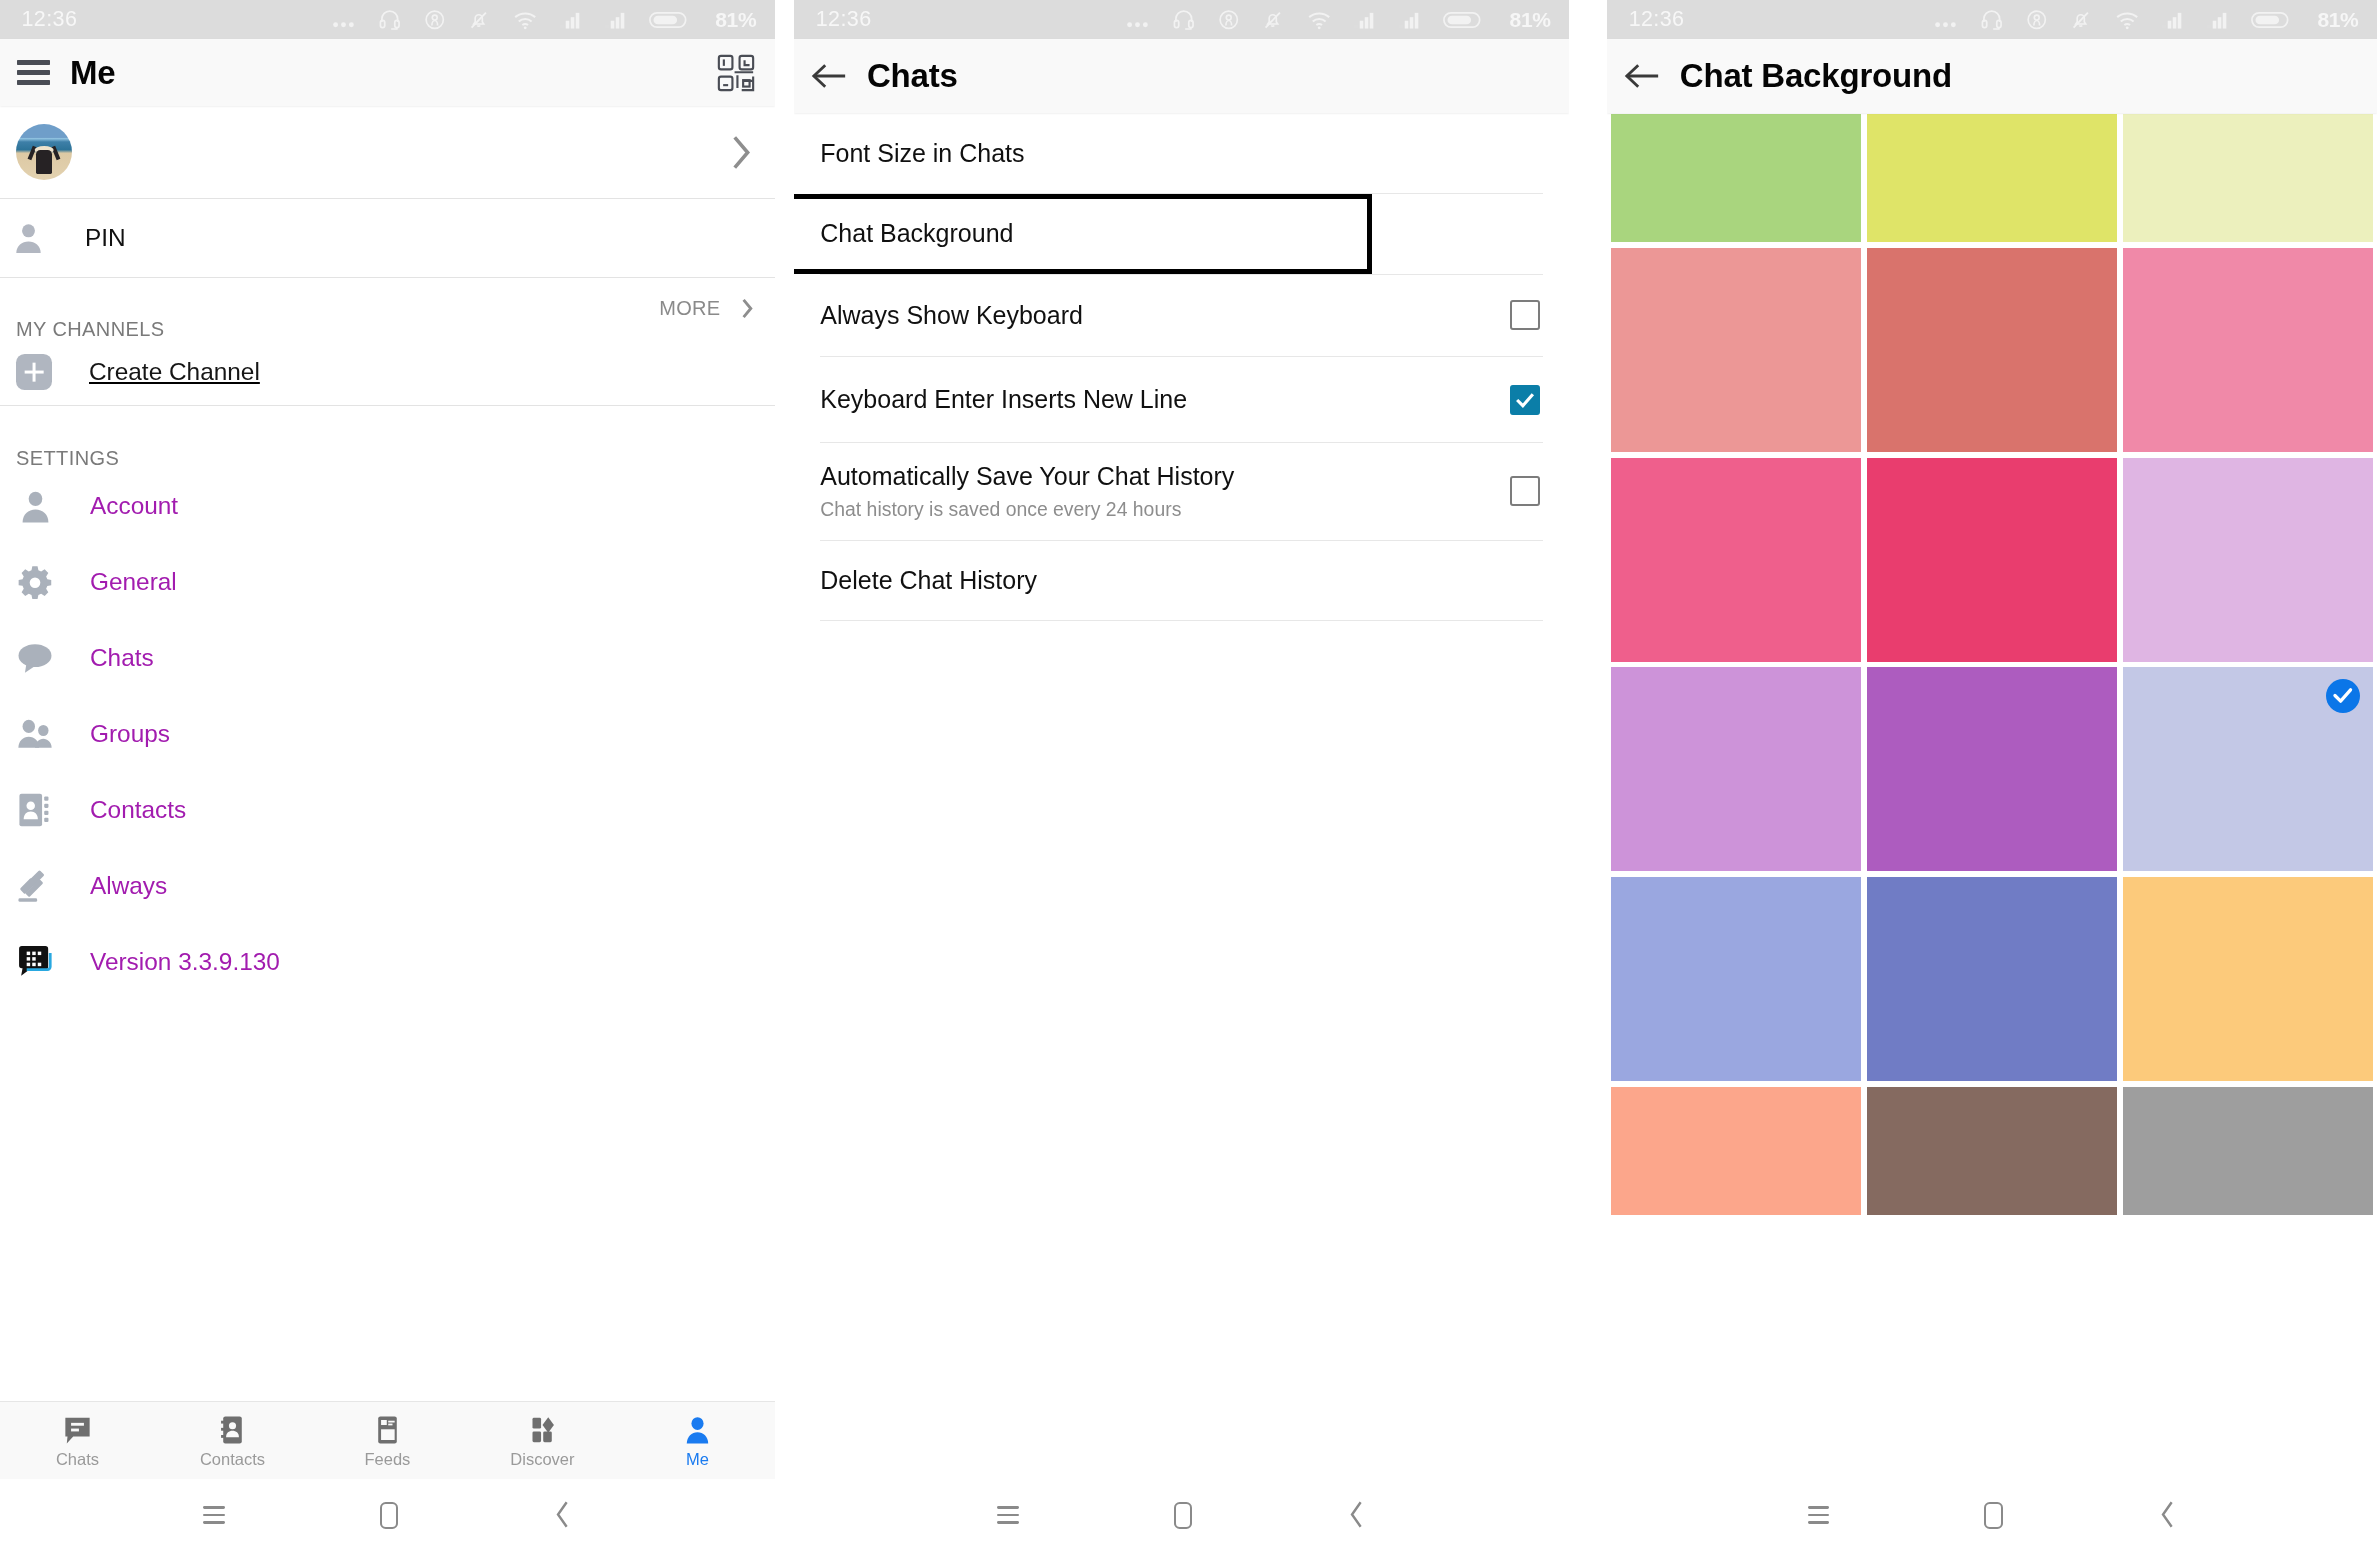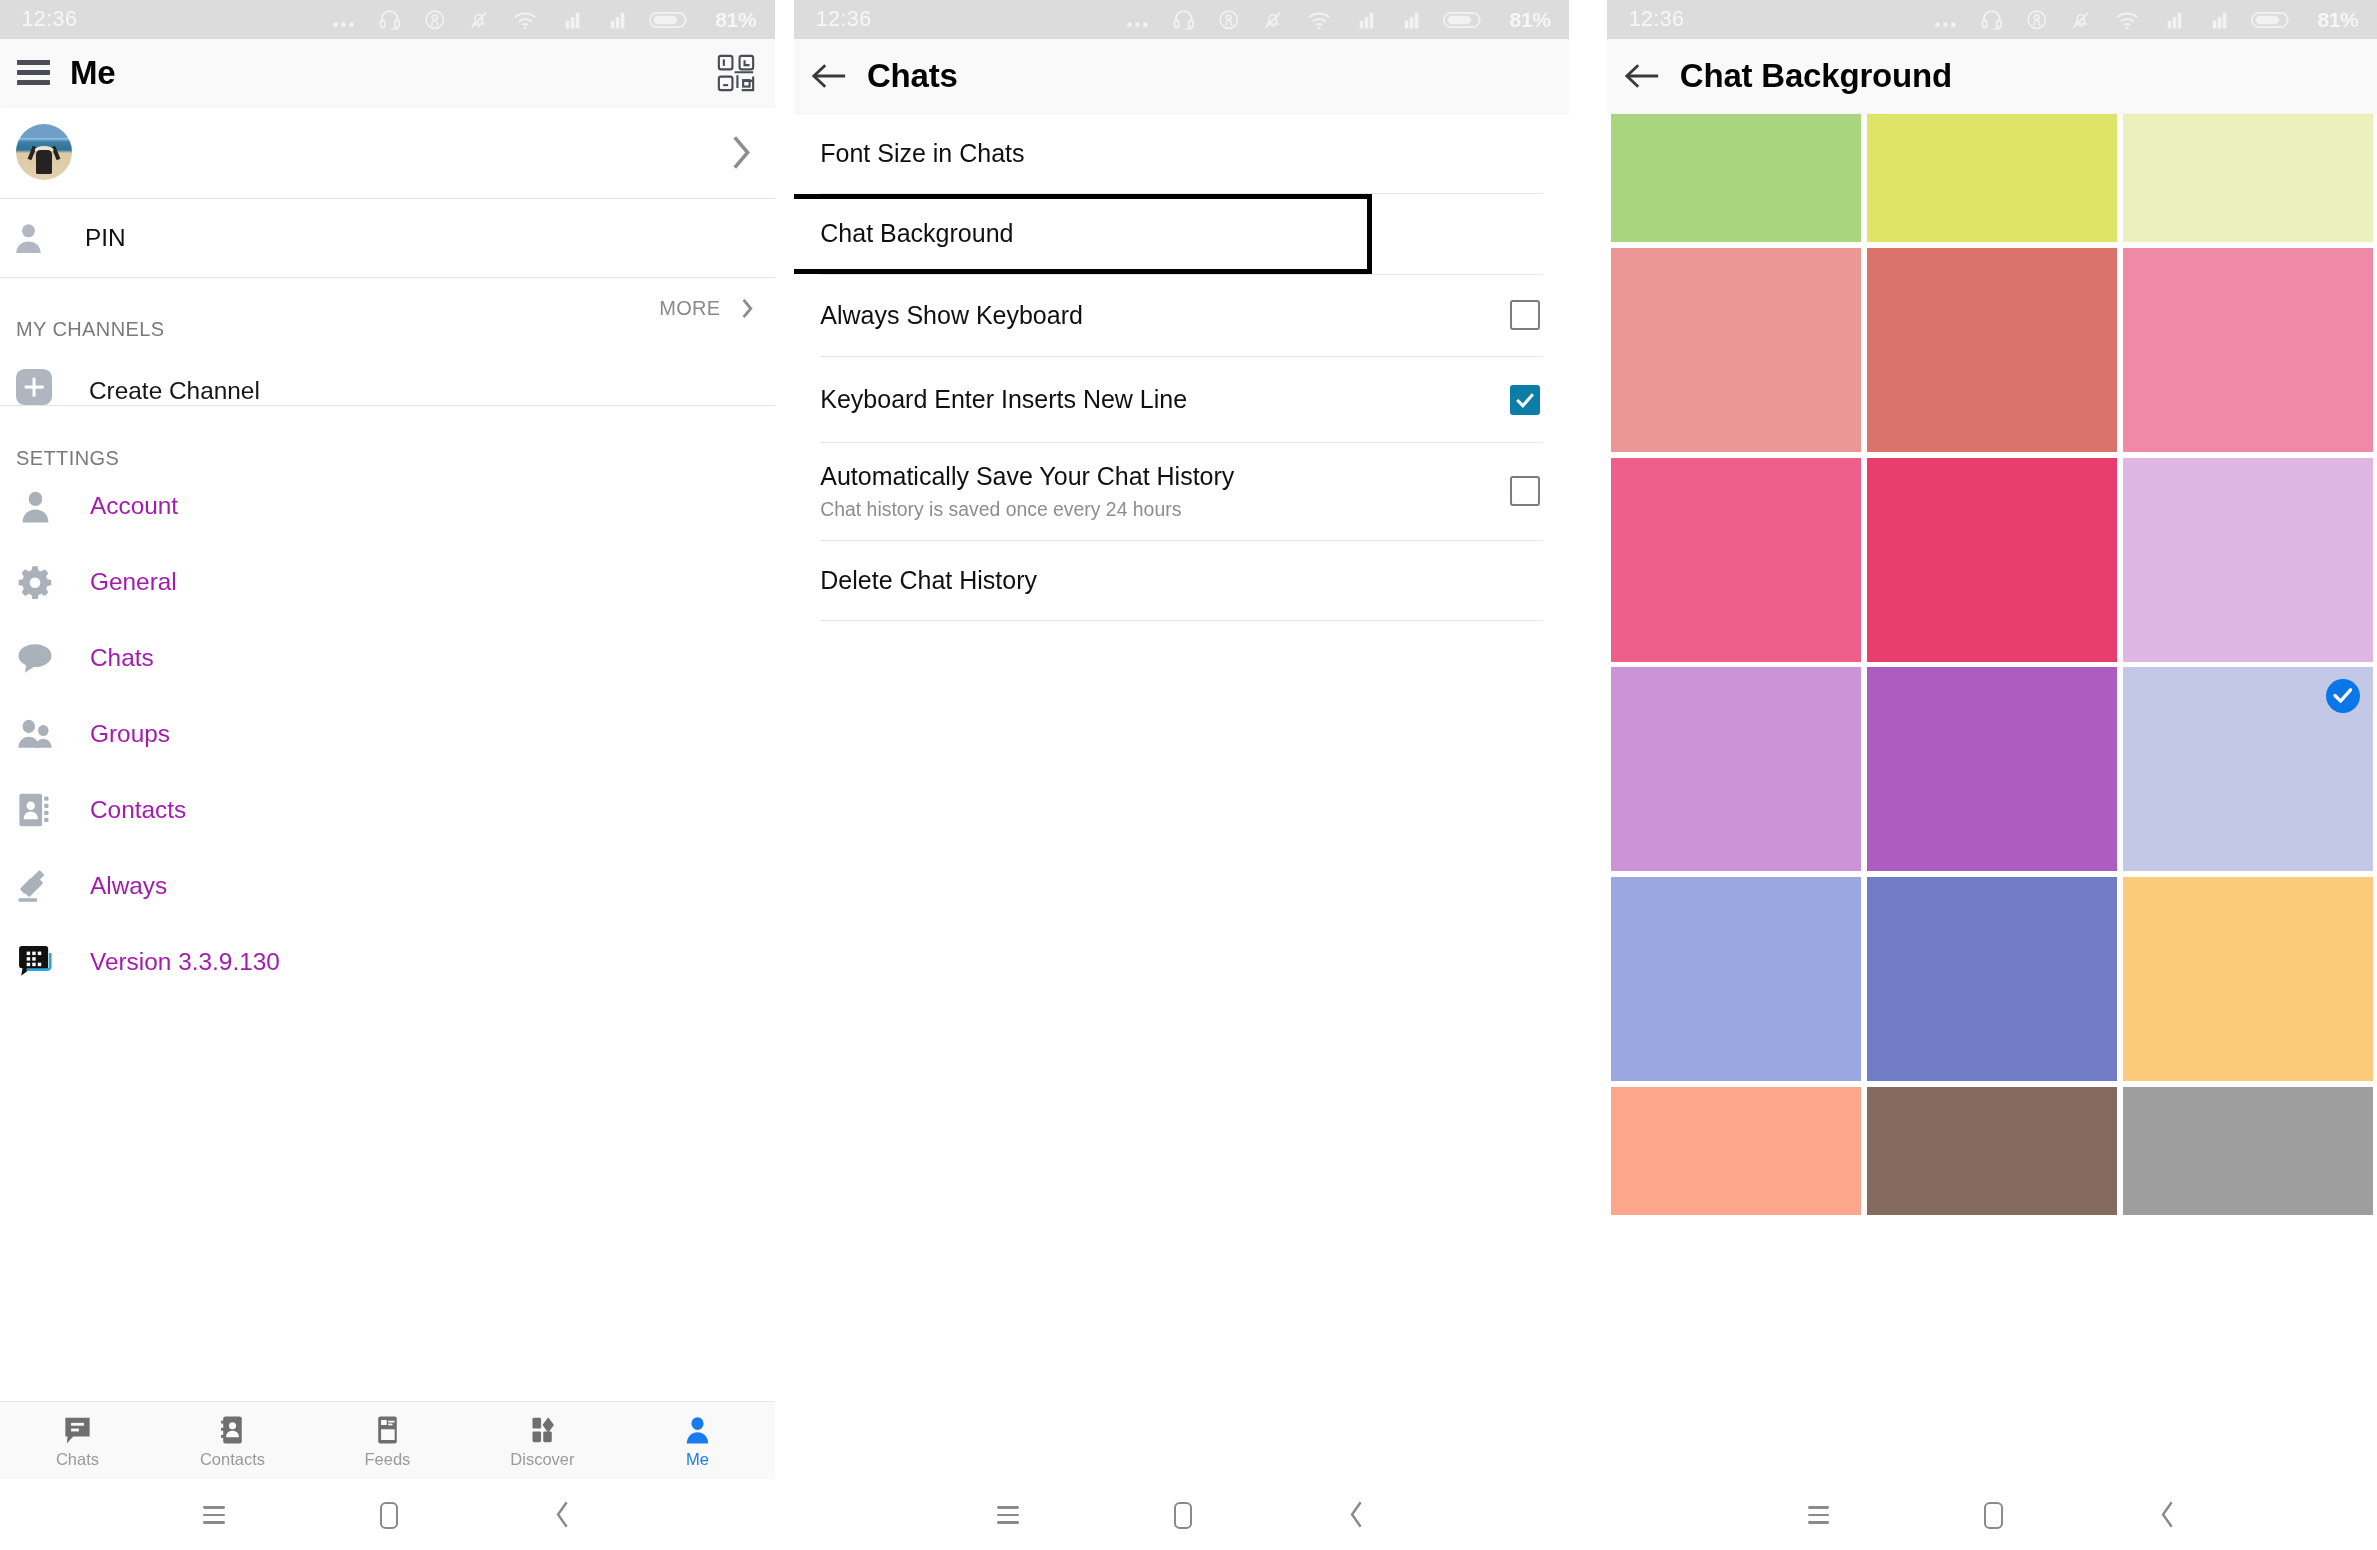--- a/index.html
+++ b/index.html
@@ -148,21 +148,21 @@
   }
   .section-title {
     font-size: 20px; color:#7a7a7a; letter-spacing: 0.4px; margin-top: 43px;
   }
   .section-more {
     margin-left:auto; display:flex; align-items:center; gap: 20px;
     font-size: 20px; color:#8a8a8a; letter-spacing:0.3px;
   }
 
   
-  .create-row { height: 66px; display:flex; align-items:flex-end; padding-left: 16px; }
+  .create-row { height: 66px; display:flex; align-items:center; padding-left: 16px; text-decoration: underline; }
   .create-icon {
     width: 36px; height: 36px; border-radius: 8.6px;
     background: #b0b6c0; position: relative; flex:0 0 auto;
   }
   .create-icon:before, .create-icon:after {
     content:""; position:absolute; background:#fff;
     left:50%; top:50%; transform: translate(-50%,-50%);
   }
   .create-icon:before { width: 18.7px; height: 2.9px; }
   .create-icon:after  { width: 2.9px;  height: 18.7px; }

